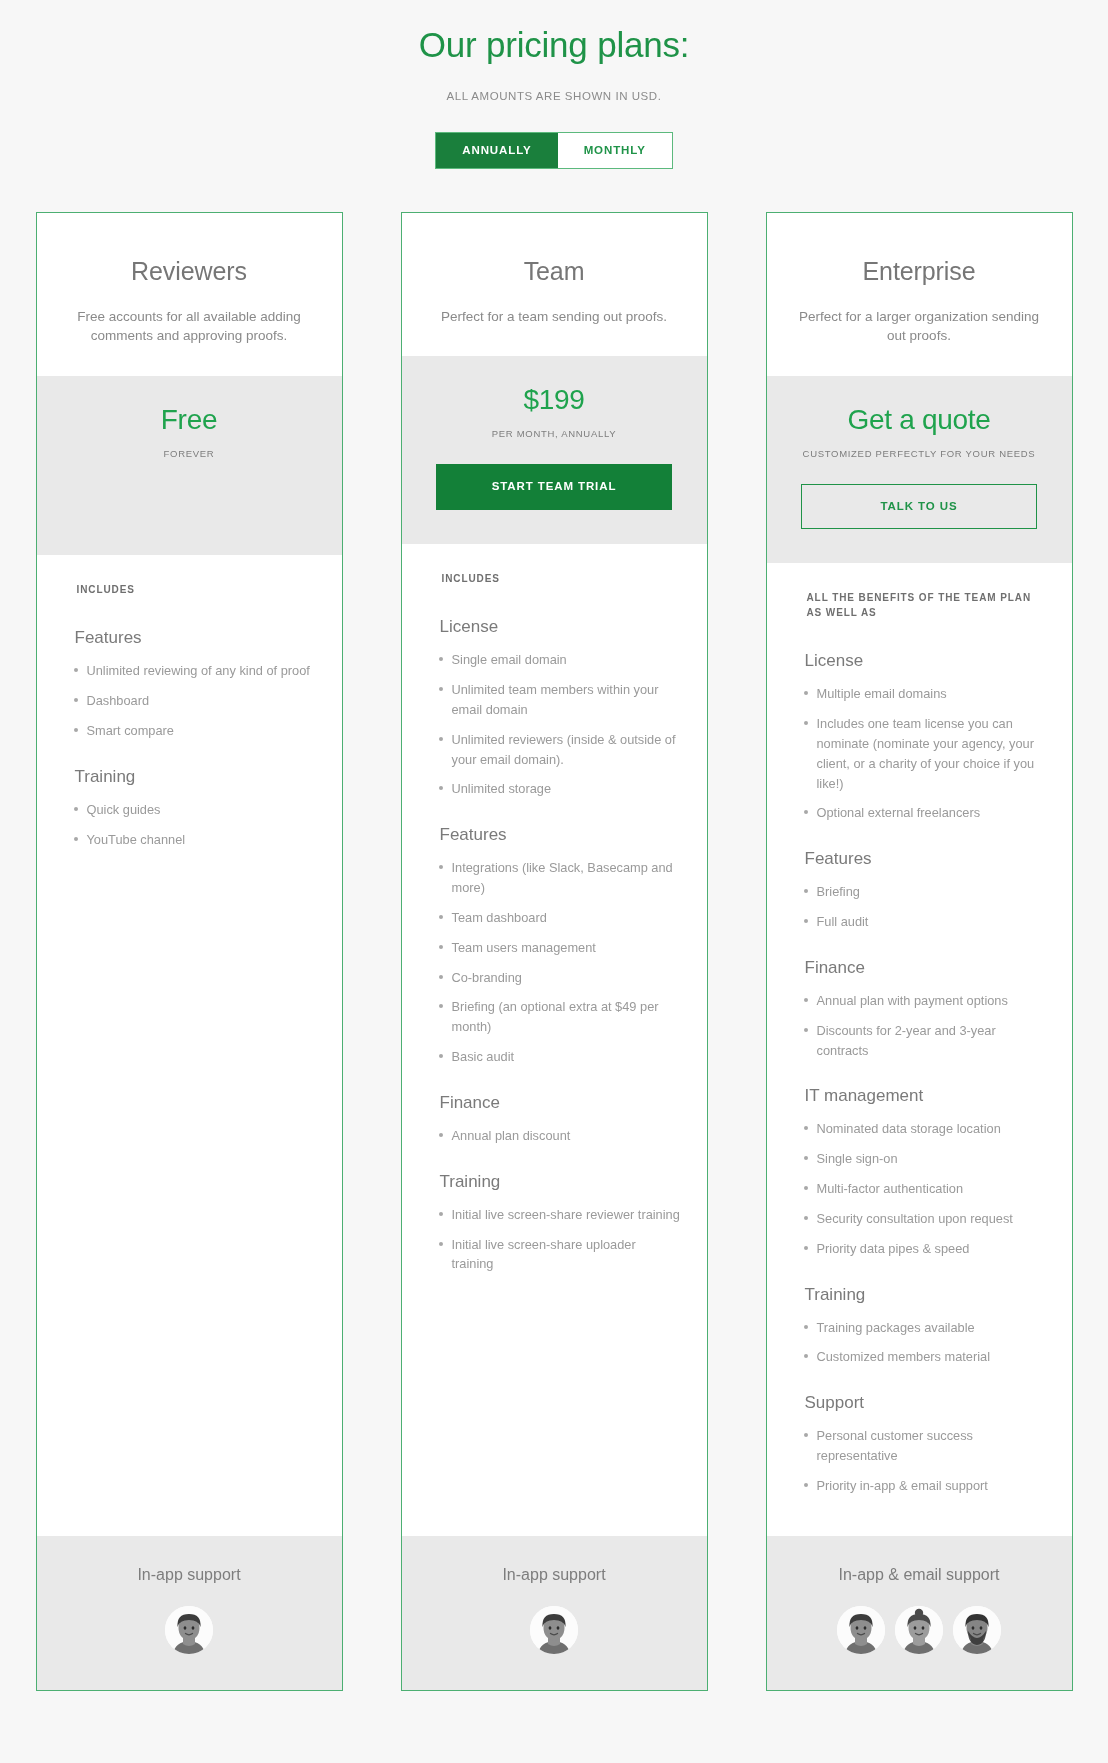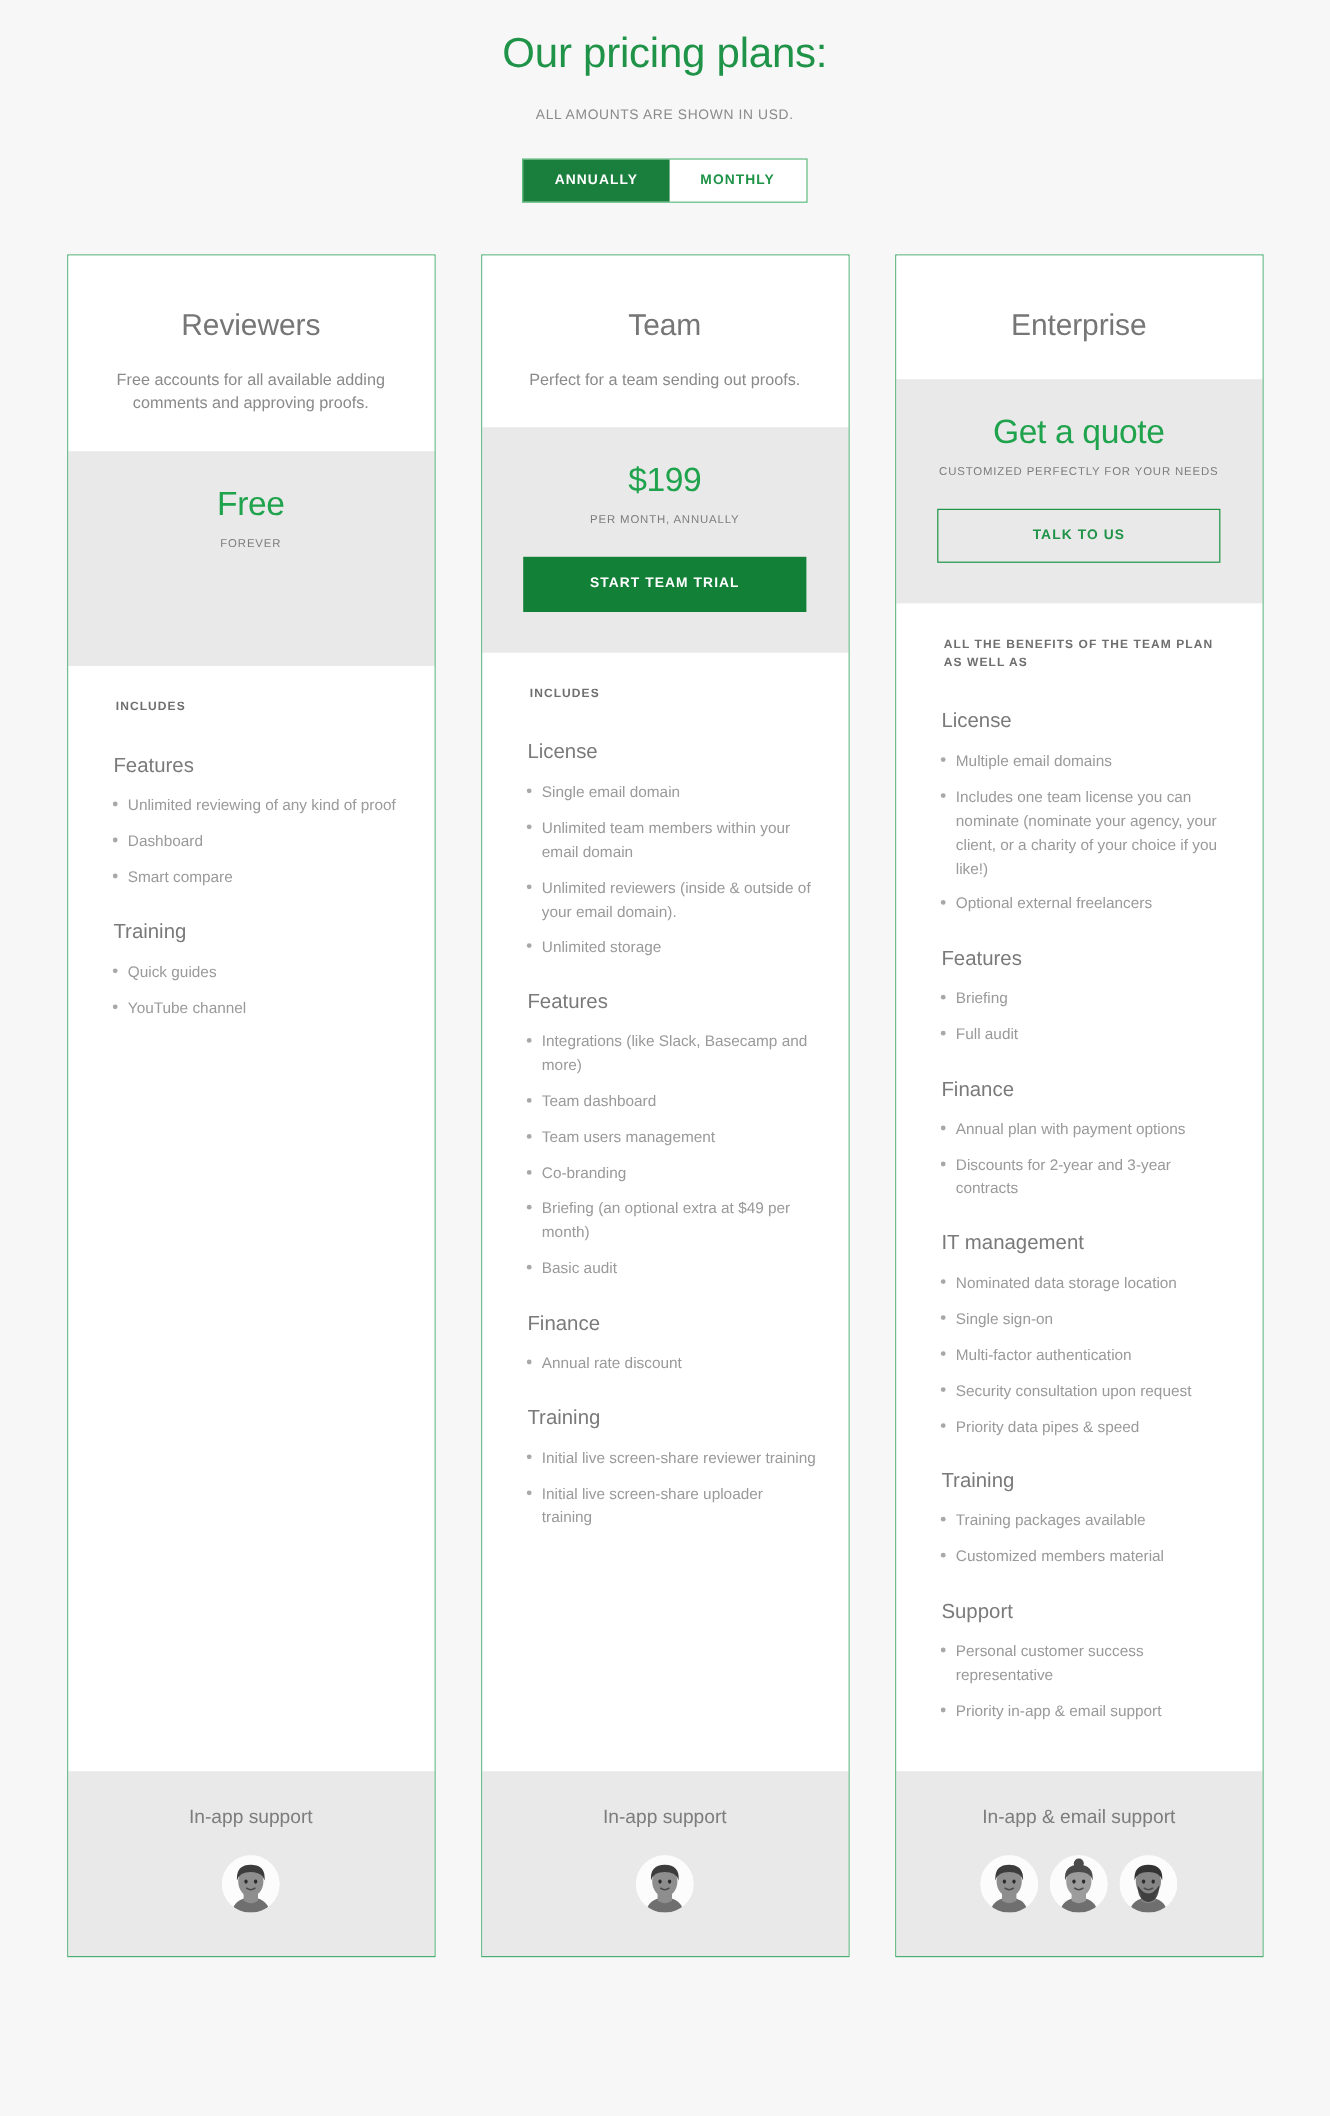--- a/index.html
+++ b/index.html
@@ -46,21 +46,21 @@
     color: #1f9348;
     cursor: pointer;
     line-height: 1;
   }
   .toggle-btn.active { background: #1a7f3c; color: #ffffff; }
 
   
   .cards {
     display: flex;
     justify-content: center;
-    gap: 38px;
+    gap: 58px;
     margin-top: 43px;
   }
   .card {
     width: 307px;
     border: 1px solid #4caf72;
     background: #ffffff;
     display: flex;
     flex-direction: column;
   }
 
@@ -279,21 +279,21 @@
             <li>Team dashboard</li>
             <li>Team users management</li>
             <li>Co-branding</li>
             <li>Briefing (an optional extra at $49 per month)</li>
             <li>Basic audit</li>
           </ul>
         </div>
         <div class="feature-group">
           <div class="group-title">Finance</div>
           <ul class="group-list">
-            <li>Annual rate discount</li>
+            <li>Annual plan discount</li>
           </ul>
         </div>
         <div class="feature-group">
           <div class="group-title">Training</div>
           <ul class="group-list">
             <li>Initial live screen-share reviewer training</li>
             <li>Initial live screen-share uploader training</li>
           </ul>
         </div>
       </div>
@@ -311,20 +311,21 @@
               <ellipse cx="28" cy="22" rx="1.4" ry="1.7" fill="#2c2c2c"></ellipse>
               <path d="M20.5 27.5 q3.5 2.6 7 0" stroke="#4a4a4a" stroke-width="1.3" fill="none" stroke-linecap="round"></path>
             </svg>
           </div>
         </div>
       </div>
     </div>
     <div class="card">
       <div class="card-head">
         <div class="plan-name">Enterprise</div>
+        <div class="plan-desc">Perfect for a larger organization sending out proofs.</div>
       </div>
       <div class="card-price">
         <div class="price-value">Get a quote</div>
         <div class="price-note">CUSTOMIZED PERFECTLY FOR YOUR NEEDS</div>
         <button class="cta ghost">TALK TO US</button>
       </div>
       <div class="card-body">
         <div class="includes-label">ALL THE BENEFITS OF THE TEAM PLAN AS WELL AS</div>
         <div class="feature-group">
           <div class="group-title">License</div>

